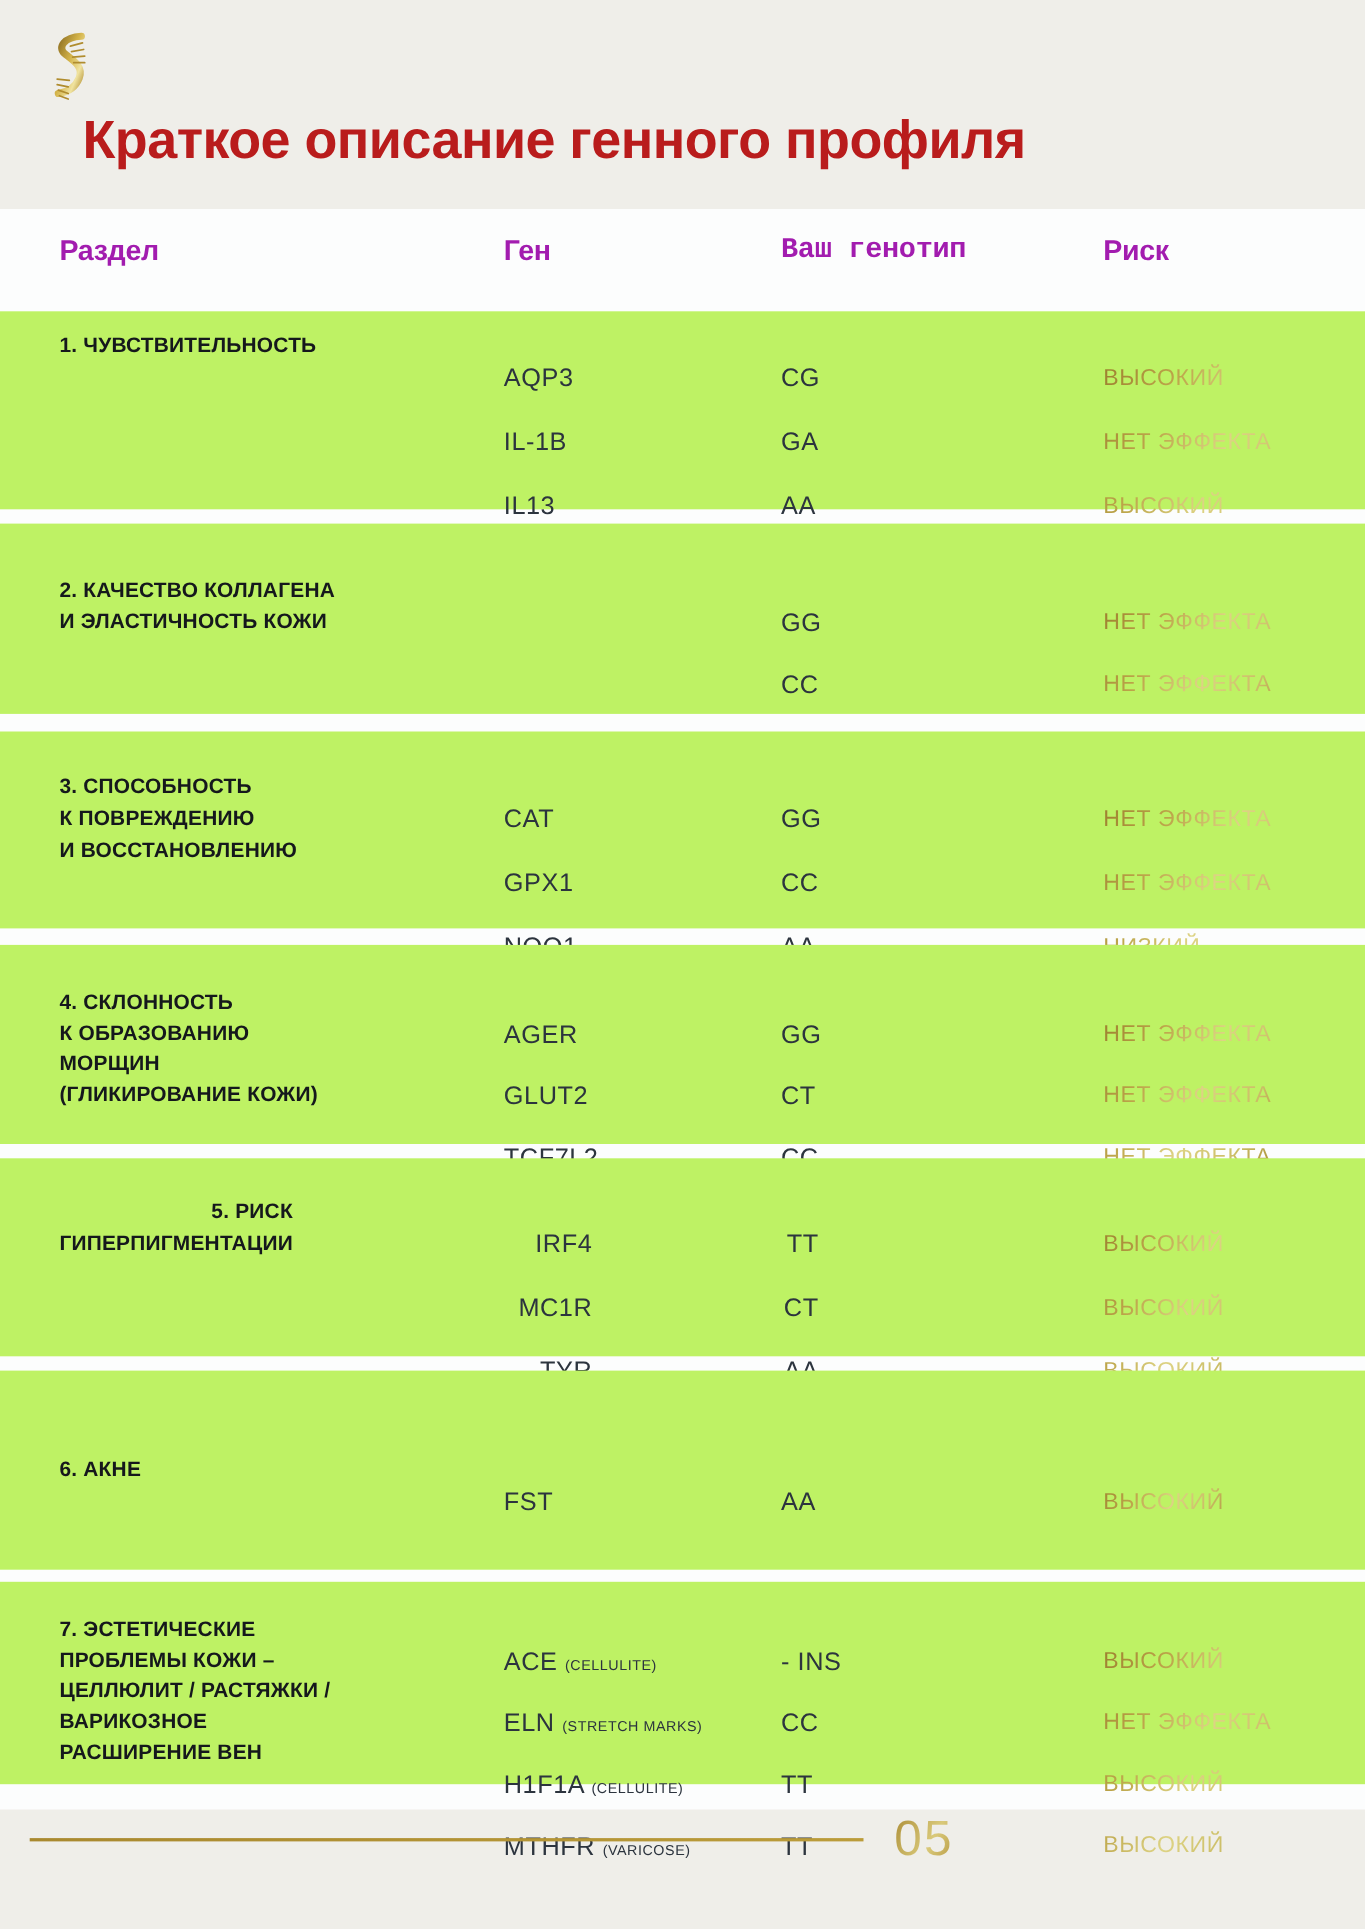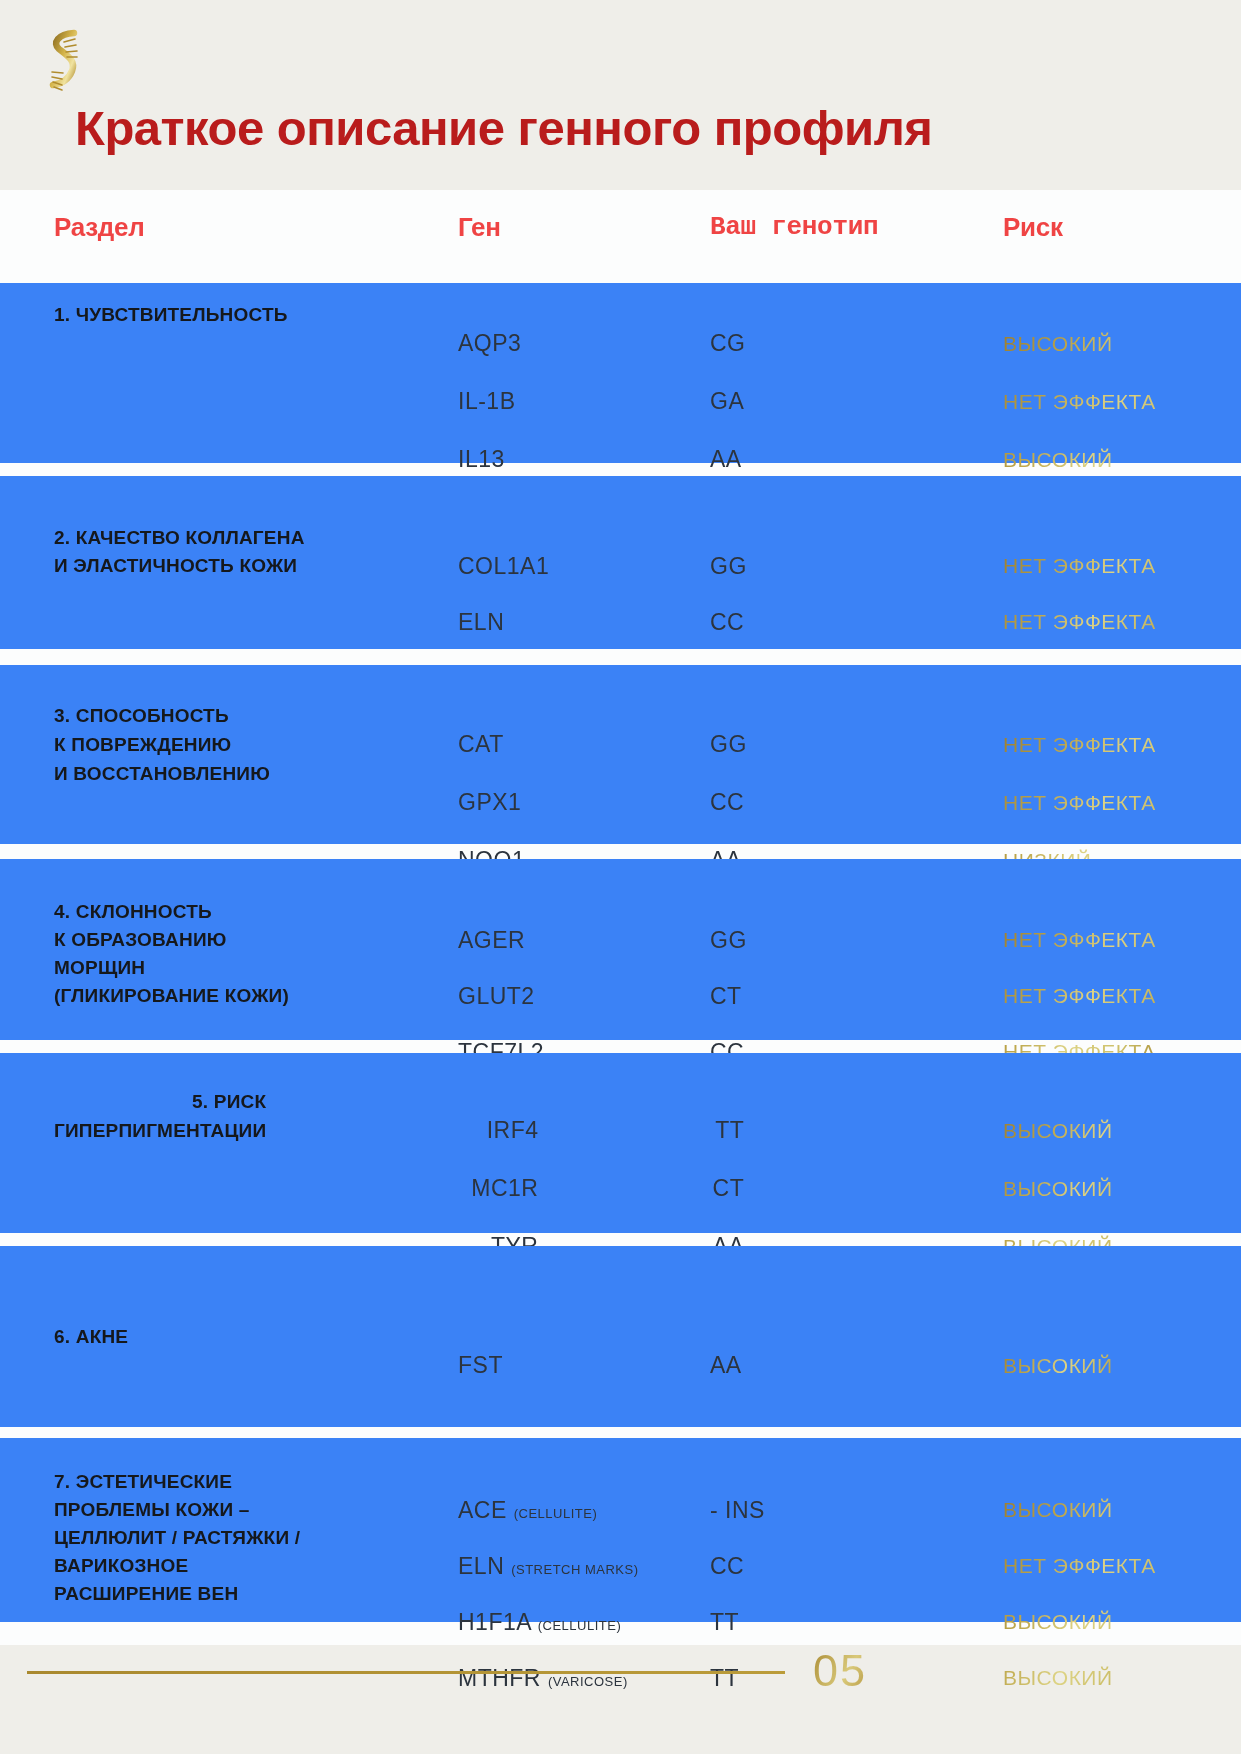--- a/index.html
+++ b/index.html
@@ -21,31 +21,31 @@
     background:#efeee9;
   }
   .logo { position:absolute; left:44px; top:28px; }
   .page-title {
     position:absolute; left:75px; top:100px;
     font-size:49px; font-weight:bold; color:#b91c1c; letter-spacing:-0.5px;
     white-space:nowrap;
   }
   .col-head {
     position:absolute; top:212px;
-    font-size:26px; font-weight:bold; color:#ef4444; letter-spacing:-0.3px;
+    font-size:26px; font-weight:bold; color:#a21caf; letter-spacing:-0.3px;
     white-space:nowrap;
   }
   .ch-section { left:54px; }
   .ch-gene { left:458px; }
   .ch-genotype { left:710px;font-family:Liberation Mono, monospace; }
   .ch-risk { left:1003px; }
 
   .band {
     position:absolute; left:0; width:100%;
-    background:#3b82f6;
+    background:#bef264;
   }
   .b1 { top:283px;  height:180px; --off:17px; --lh:29px; }
   .b2 { top:476px;  height:173px; --off:48px; --lh:28px; }
   .b3 { top:665px;  height:179px; --off:36px; --lh:29px; }
   .b4 { top:859px;  height:181px; --off:39px; --lh:28px; }
   .b5 { top:1053px; height:180px;text-align:right; --off:34px; --lh:29px; }
   .b6 { top:1246px; height:181px; --off:76px; --lh:29px; }
   .b7 { top:1438px; height:184px; --off:30px; --lh:28px; }
 
   .band .col { position:absolute; top:var(--off); line-height:var(--lh); white-space:pre-line; }
@@ -149,25 +149,20 @@
       <div class="line">НЕТ ЭФФЕКТА</div>
       <div class="line">ВЫСОКИЙ</div>
       <div class="line">ВЫСОКИЙ</div>
       <div class="line">ВЫСОКИЙ</div>
     </div>
   </div>
 
   <div class="band b2">
     <div class="col sec-label">2. КАЧЕСТВО КОЛЛАГЕНА
 И ЭЛАСТИЧНОСТЬ КОЖИ</div>
-    <div class="col gene-col">
-      <div class="line">COL1A1</div>
-      <div class="line">ELN</div>
-      <div class="line">MMP1</div>
-    </div>
     <div class="col geno-col">
       <div class="line">GG</div>
       <div class="line">CC</div>
       <div class="line">C-</div>
     </div>
     <div class="col risk-col">
       <div class="line">НЕТ ЭФФЕКТА</div>
       <div class="line">НЕТ ЭФФЕКТА</div>
       <div class="line">НЕТ ЭФФЕКТА</div>
     </div>

